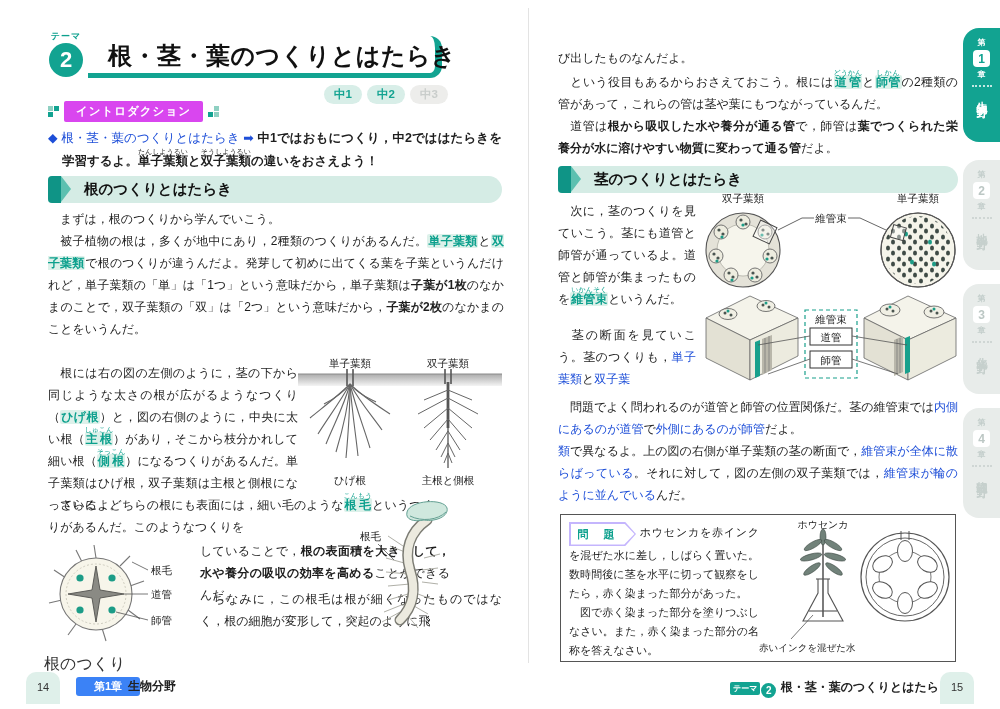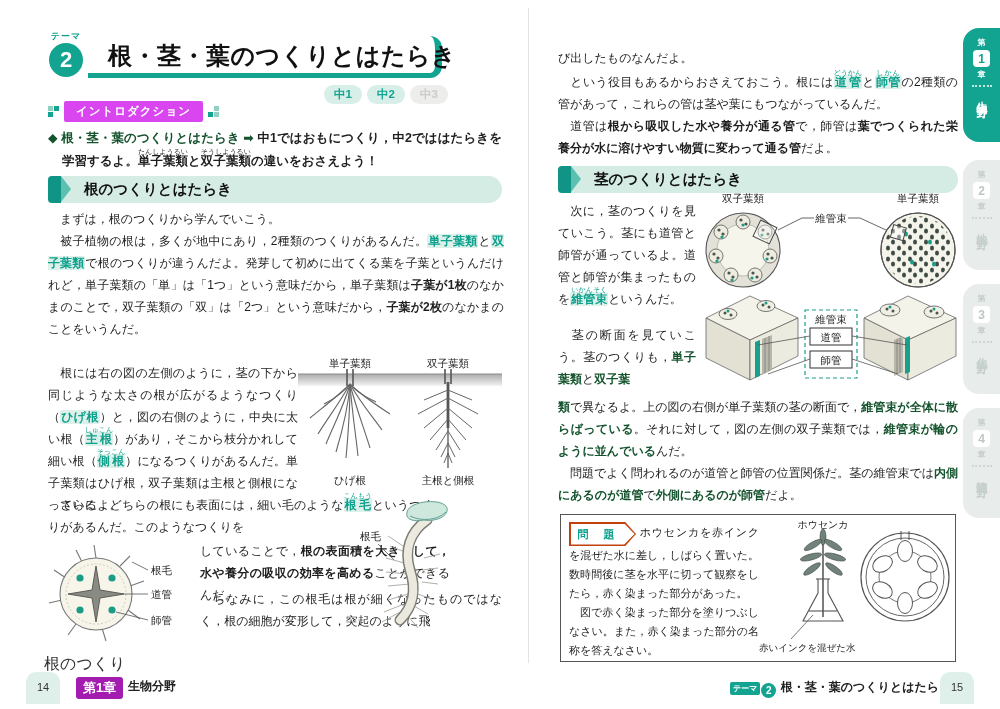--- a/index.html
+++ b/index.html
@@ -2,21 +2,21 @@
 <html><head>
 <meta charset="utf-8">
 <style>
   html,body{margin:0;padding:0}
   body{width:1000px;height:709px;position:relative;background:#fff;overflow:hidden;
        font-family:"Liberation Sans","DejaVu Sans",sans-serif;color:#1e1e1e}
   .abs{position:absolute}
   
   p.t{margin:0;font-size:12px;line-height:22px;text-align:justify;color:#1e1e1e}
   .b{font-weight:bold}
-  .g{color:#14532d;font-weight:bold}
+  .g{color:#1d4ed8;font-weight:normal}
   .hl{color:#0ca08d;font-weight:bold;background:#ddf1ea;border-radius:2px;padding:0 1px}
   ruby{ruby-position:over}
   rt{font-size:7px;font-weight:normal;line-height:1;letter-spacing:0}
   
   .tema-wrap{left:44px;top:30px;width:44px;text-align:center}
   .tema-txt{font-size:9px;font-weight:bold;color:#0ca08d;letter-spacing:1px;display:block}
   .tema-circle{width:34px;height:34px;border-radius:50%;background:#12a391;color:#fff;
                font-size:22px;font-weight:bold;display:flex;align-items:center;justify-content:center;margin:0 auto}
   .title-bar{left:88px;top:36px;width:354px;height:42px;border-right:7px solid #12a391;
              border-bottom:5px solid #12a391;border-radius:0 12px 12px 0;padding-left:20px;box-sizing:border-box}
@@ -39,40 +39,40 @@
        font-size:14.5px;font-weight:bold;color:#111;line-height:27px;padding-left:36px;box-sizing:border-box}
   .sec::before{content:"";position:absolute;left:0;top:0;width:13px;height:27px;background:#0f9486;border-radius:4px 0 0 4px}
   .sec::after{content:"";position:absolute;left:13px;top:0;border-left:10px solid #5cc0b0;
               border-top:13.5px solid transparent;border-bottom:13.5px solid transparent}
   
   .figcap{font-size:16px;color:#333;text-align:left}
   svg text{font-family:"Liberation Sans","DejaVu Sans",sans-serif}
   
   .problem{left:560px;top:514px;width:396px;height:148px;border:1.2px solid #555;background:#fff;box-sizing:border-box}
   .problem p.t{font-size:11px;line-height:19px}
-  .pennant{display:inline-block;background:#c2410c;clip-path:polygon(0 0,84% 0,100% 50%,84% 100%,0 100%);padding:1.5px;vertical-align:-2px}
+  .pennant{display:inline-block;background:#c4b5fd;clip-path:polygon(0 0,84% 0,100% 50%,84% 100%,0 100%);padding:1.5px;vertical-align:-2px}
   .pennant b{display:block;background:#fff;clip-path:polygon(0 0,84% 0,100% 50%,84% 100%,0 100%);
              color:#0ca08d;font-size:11px;font-weight:bold;padding:1px 18px 1px 7px;letter-spacing:2px}
   
   .tab{position:absolute;right:0;width:37px;border-radius:16px 0 0 16px;background:#e8ecea;
        display:flex;flex-direction:column;align-items:center;padding-top:9px;box-sizing:border-box;gap:2px}
   .tab.active{background:#12a391}
   .t-pre{font-size:8px;font-weight:bold;color:#c3cecb}
   .tab.active .t-pre{color:#fff}
   .t-num{width:17px;height:17px;background:#fff;border-radius:4px;font-size:12px;font-weight:800;
          display:flex;align-items:center;justify-content:center;color:#bcc7c4}
   .tab.active .t-num{color:#12a391}
   .t-dots{width:20px;border-top:2px dotted #cfd6d4;margin:3px 0}
   .tab.active .t-dots{border-top-color:rgba(255,255,255,.75)}
   .t-subj{writing-mode:vertical-rl;font-size:11px;font-weight:bold;letter-spacing:2.5px;color:#c6d0cd}
   .tab.active .t-subj{color:#fff}
   
   .pgpill{position:absolute;width:34px;height:32px;background:#dff0ea;border-radius:10px 10px 0 0;
           text-align:center;font-size:11px;color:#333;line-height:30px;top:672px}
-  .ch-badge{background:#a21caf;color:#fff;font-size:13px;font-weight:bold;padding:2px 7px;border-radius:3px}
+  .ch-badge{background:#3b82f6;color:#fff;font-size:11px;font-weight:bold;padding:2px 18px;border-radius:3px}
   .foot-label{font-size:12px;font-weight:bold;color:#222}
   .tema-mini{background:#12a391;color:#fff;font-size:8px;font-weight:bold;padding:2px 3px;border-radius:2px}
   .tema-mini-circle{display:inline-flex;width:15px;height:15px;border-radius:50%;background:#12a391;color:#fff;
                     font-size:10px;font-weight:bold;align-items:center;justify-content:center;margin-left:1px;vertical-align:-3px}
   .divider{left:528px;top:8px;width:1px;height:655px;background:#e3e3e3}
 </style>
 </head>
 <body>
 
 <div class="abs tema-wrap">
@@ -252,22 +252,22 @@
   <span>茎のつくりとはたらき</span>
 </div>
 
 <div class="abs" style="left:558px;top:200px;width:138px">
   <p class="t"><span>　次に，茎のつくりを見ていこう。茎にも道管と師管が通っているよ。道管と師管が集まったものを</span><ruby class="hl">維管束<rt>いかんそく</rt></ruby><span>というんだ。</span></p>
 </div>
 <div class="abs" style="left:558px;top:324px;width:138px">
   <p class="t"><span>　茎の断面を見ていこう。茎のつくりも，</span><span class="g">単子葉類</span><span>と</span><span class="g">双子葉</span></p>
 </div>
 <div class="abs" style="left:558px;top:396px;width:400px">
+  <p class="t"><span>　問題でよく問われるのが道管と師管の位置関係だ。茎の維管束では</span><span class="g">内側にあるのが道管</span><span>で</span><span class="g">外側にあるのが師管</span><span>だよ。</span></p>
   <p class="t"><span class="g">類</span><span>で異なるよ。上の図の右側が単子葉類の茎の断面で，</span><span class="g">維管束が全体に散らばっている</span><span>。それに対して，図の左側の双子葉類では，</span><span class="g">維管束が輪のように並んでいる</span><span>んだ。</span></p>
-  <p class="t"><span>　問題でよく問われるのが道管と師管の位置関係だ。茎の維管束では</span><span class="g">内側にあるのが道管</span><span>で</span><span class="g">外側にあるのが師管</span><span>だよ。</span></p>
 </div>
 
 <div class="abs" style="left:698px;top:190px;width:266px">
   <svg width="266" height="192" viewBox="0 0 266 192">
     <defs>
       <pattern id="mdots" width="11" height="11" patternUnits="userSpaceOnUse">
         <ellipse cx="3" cy="3" rx="2" ry="2.6" fill="#3f4b46"></ellipse>
         <ellipse cx="8" cy="8" rx="2" ry="2.6" fill="#3f4b46"></ellipse>
       </pattern>
     </defs>

